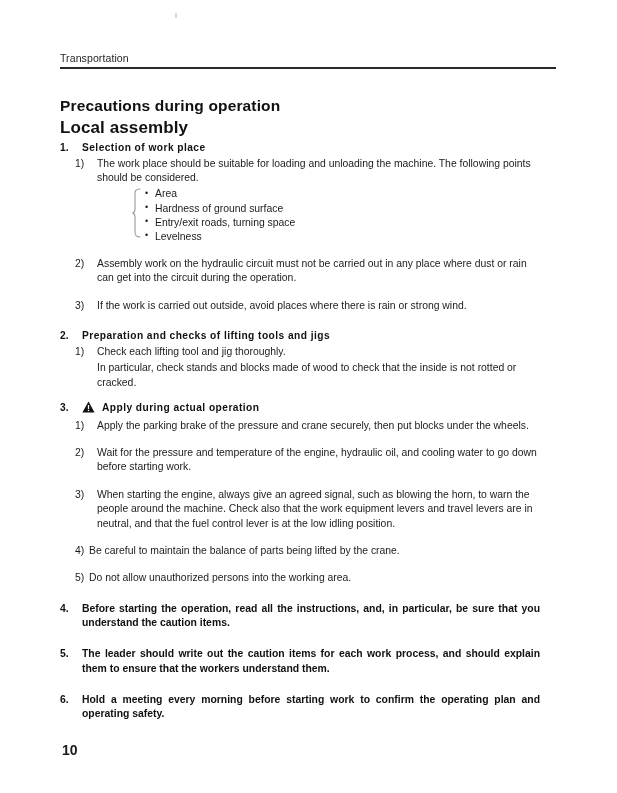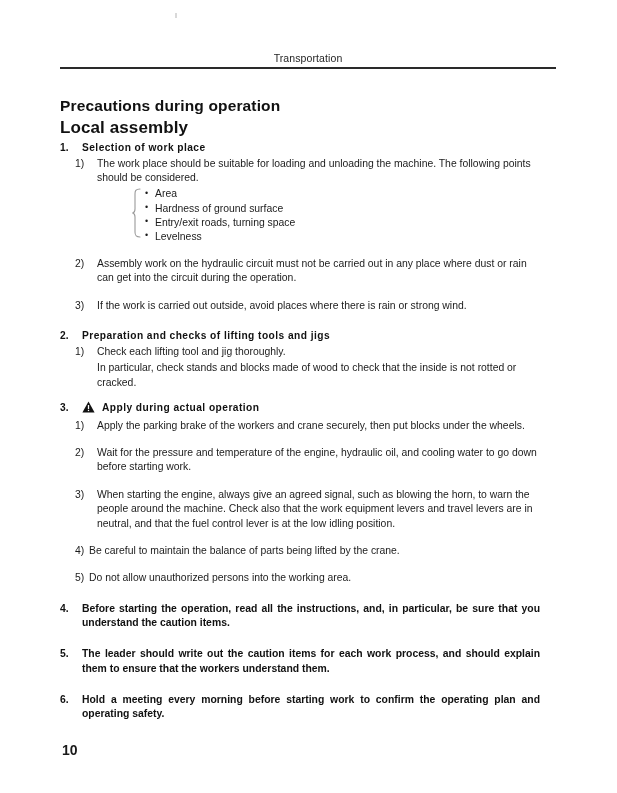--- a/index.html
+++ b/index.html
@@ -32,21 +32,20 @@
     position: absolute;
     left: 60px;
     top: 52px;
     width: 496px;
   }
   .header-title {
     font-size: 10.5px;
     letter-spacing: .1px;
     color: #1f1f1f;
     padding-bottom: 3px;
-    text-align: center;
   }
   .header-rule {
     height: 1.6px;
     background: #2a2a2a;
     width: 496px;
   }
 
   
   .doc-title {
     position: absolute;
@@ -266,21 +265,21 @@
               <path d="M6.5 0.4 L12.6 11.4 L0.4 11.4 Z" fill="#121212"></path>
               <rect x="5.85" y="4.0" width="1.3" height="4.0" fill="#ffffff"></rect>
               <rect x="5.85" y="8.8" width="1.3" height="1.3" fill="#ffffff"></rect>
             </svg>
           </span><span>Apply during actual operation</span>
         </span>
       </div>
 
       <div class="sub">
         <span class="sub-num">1)</span>
-        <span class="sub-body">Apply the parking brake of the workers and crane securely, then put blocks under the wheels.</span>
+        <span class="sub-body">Apply the parking brake of the pressure and crane securely, then put blocks under the wheels.</span>
       </div>
 
       <div class="gap-md"></div>
 
       <div class="sub">
         <span class="sub-num">2)</span>
         <span class="sub-body">Wait for the pressure and temperature of the engine, hydraulic oil, and cooling water to go down before starting work.</span>
       </div>
 
       <div class="gap-md"></div>

